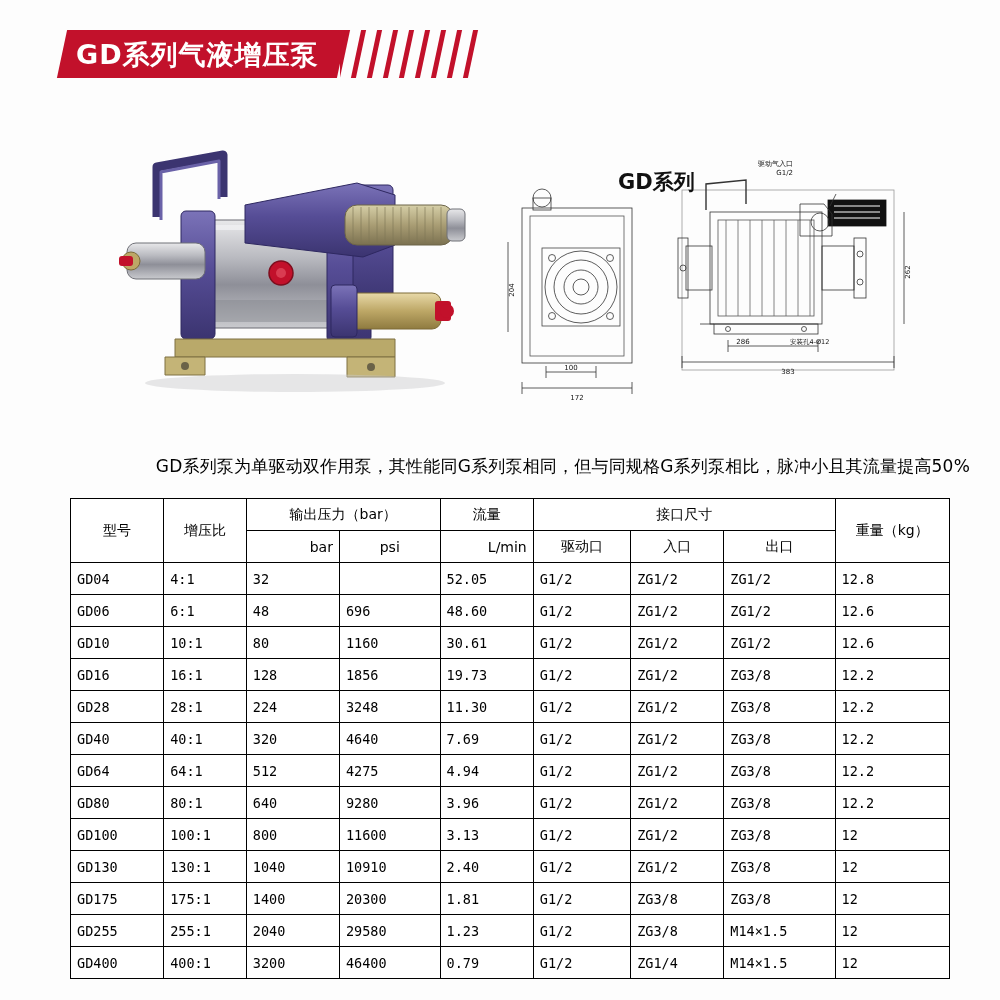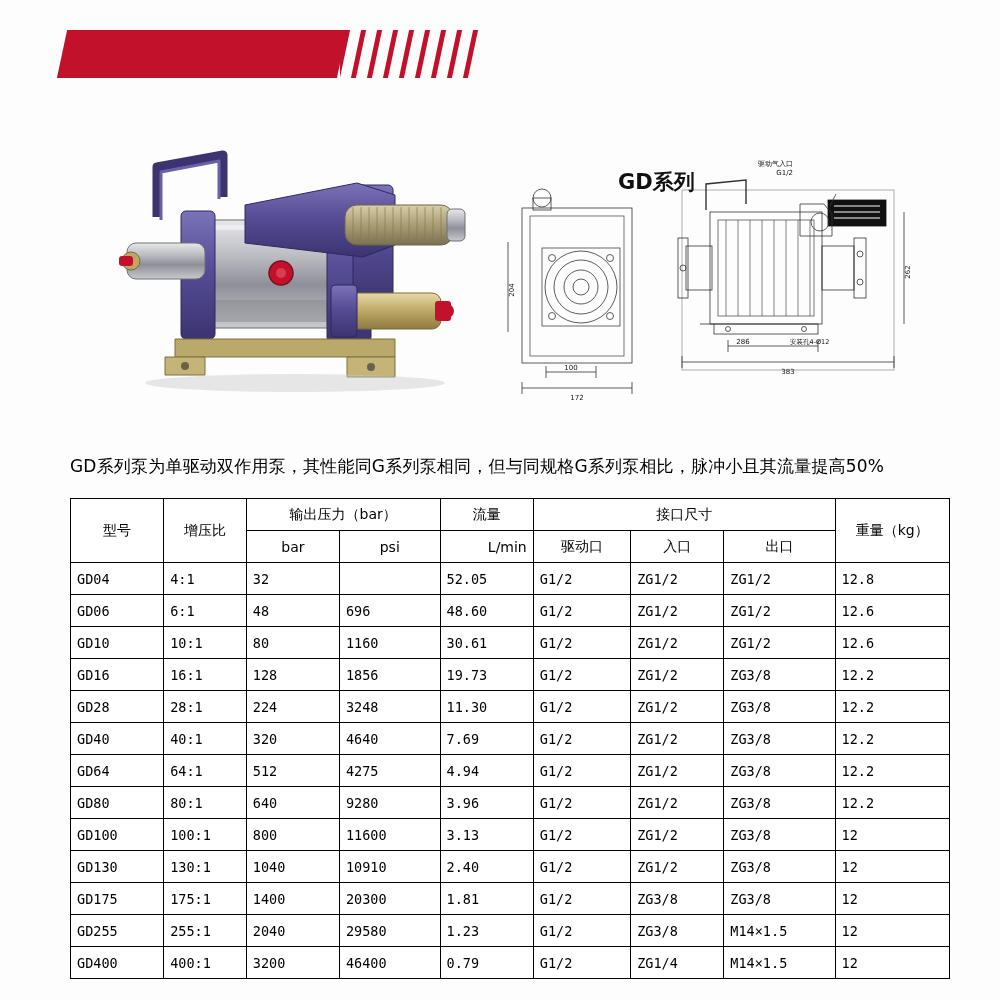--- a/index.html
+++ b/index.html
@@ -102,21 +102,21 @@
     font-family: "DejaVu Sans", sans-serif;
     color: #111;
   }
 
   
   .desc {
     position: absolute;
     left: 70px;
     top: 455px;
     width: 900px;
-    text-align: left;
+    text-align: right;
     font-size: 17px;
     font-family: "DejaVu Sans", sans-serif;
     color: #000;
     letter-spacing: 0.2px;
   }
 
   
   table.spec {
     position: absolute;
     left: 70px;
@@ -153,20 +153,21 @@
   .col-drive   { width: 92px; }
   .col-in      { width: 88px; }
   .col-out     { width: 105px; }
   .col-weight  { width: 108px; }
 </style>
 </head>
 <body>
 
 <div class="banner">
   <div class="banner-block"></div>
+  <div class="banner-title">GD系列气液增压泵</div>
   <div class="banner-stripes">
     <i style="left:0px"></i>
       <i style="left:16px"></i>
       <i style="left:32px"></i>
     <i style="left:48px"></i>
       <i style="left:64px"></i>
       <i style="left:80px"></i>
     <i style="left:96px"></i>
       <i style="left:112px"></i>
       <i style="left:128px"></i>
@@ -367,21 +368,21 @@
   <thead>
     <tr>
       <th rowspan="2">型号</th>
       <th rowspan="2">增压比</th>
       <th colspan="2">输出压力（bar）</th>
       <th rowspan="1">流量</th>
       <th colspan="3">接口尺寸</th>
       <th rowspan="2">重量（kg）</th>
     </tr>
     <tr>
-      <th style="text-align:center">bar</th>
+      <th style="text-align:right">bar</th>
       <th style="text-align:center">psi</th>
       <th style="text-align:right">L/min</th>
       <th>驱动口</th>
       <th>入口</th>
       <th>出口</th>
     </tr>
   </thead>
   <tbody>
       <tr>
         <td class="c">GD04</td>

